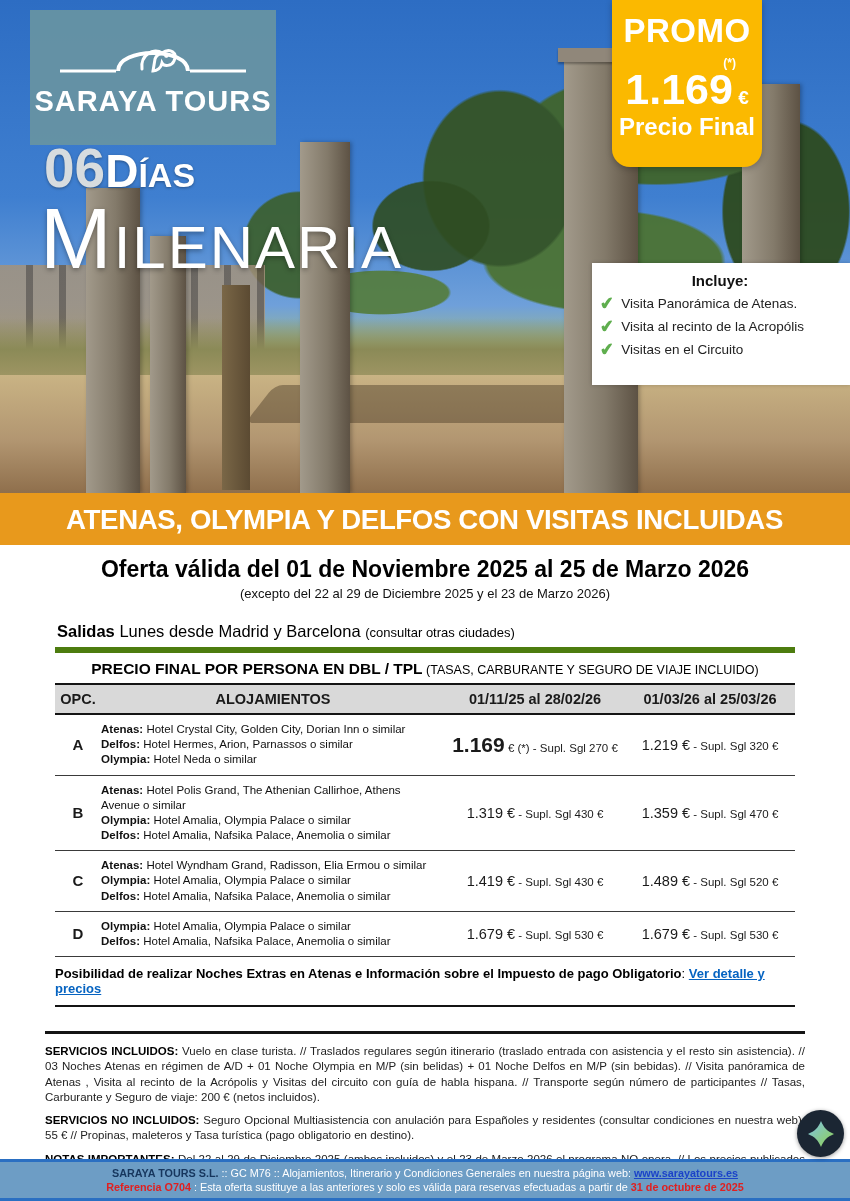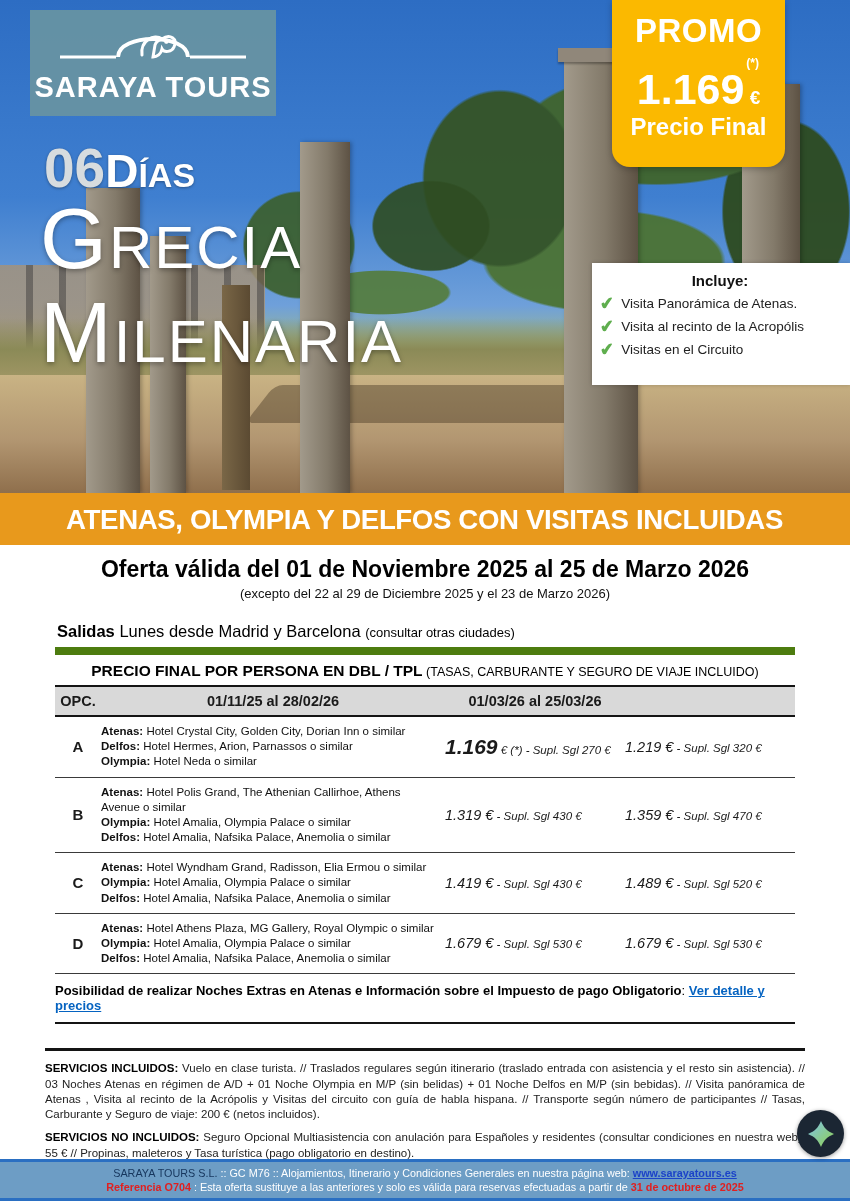--- a/index.html
+++ b/index.html
@@ -34,27 +34,27 @@
     background:linear-gradient(90deg,#7a6747,#5b4a32); }
   .col { position:absolute; background:linear-gradient(90deg,#a29a8b 0%,#837a6a 55%,#5d5244 100%); box-shadow:2px 0 4px rgba(0,0,0,.25); }
   .col.capital::before { content:""; position:absolute; left:-8%; top:-12px; width:116%; height:14px; background:#90877a; box-shadow:0 2px 2px rgba(0,0,0,.3); }
   .c1 { left:86px;  top:188px; width:54px; height:305px; }
   .c2 { left:150px; top:236px; width:36px; height:257px; }
   .c3 { left:300px; top:142px; width:50px; height:351px; }
   .c4 { left:564px; top:60px;  width:74px; height:433px; }
   .c5 { left:742px; top:84px;  width:58px; height:182px; }
 
   
-  .logo-box { position:absolute; left:30px; top:10px; width:246px; height:106px;
+  .logo-box { position:absolute; left:30px; top:10px; width:246px; height:135px;
     background:rgba(104,148,162,.92); display:flex; flex-direction:column; align-items:center; justify-content:center; }
   .logo-mark { width:190px; height:46px; display:block; }
   .logo-text { color:#fff; font-weight:bold; font-size:29px; letter-spacing:1px; margin-top:2px; }
 
   
-  .promo { position:absolute; left:612px; top:0; width:173px; height:167px;
+  .promo { position:absolute; left:612px; top:0; width:150px; height:167px;
     background:#fbb900; border-radius:0 0 18px 18px; color:#fff; text-align:center; box-shadow:0 2px 6px rgba(0,0,0,.25); }
   .promo-label { font-size:33px; font-weight:bold; margin-top:12px; letter-spacing:.5px; }
   .promo-ast { font-size:12px; font-weight:bold; text-align:right; padding-right:26px; margin-top:6px; }
   .promo-price { font-size:43px; font-weight:bold; line-height:.9; }
   .promo-price .eur { font-size:19px; font-weight:bold; }
   .promo-final { font-size:24px; font-weight:bold; margin-top:4px; }
 
   
   .days { position:absolute; left:44px; top:136px; color:#fff; text-shadow:0 1px 3px rgba(0,0,0,.35); }
   .days .num { font-size:55px; font-weight:bold; color:#d7dcdf; }
@@ -76,48 +76,48 @@
     display:flex; align-items:center; justify-content:center; }
   .banner span { color:#fff; font-weight:bold; font-size:28.5px; letter-spacing:-.4px; transform:scaleX(.97); white-space:nowrap; }
 
   
   .content { position:absolute; left:0; top:545px; width:850px; }
   .offer-title { text-align:center; font-size:23px; font-weight:bold; margin-top:11px; color:#000; }
   .offer-sub { text-align:center; font-size:13px; margin-top:3px; color:#111; }
   .salidas { margin:21px 0 6px 57px; font-size:16.5px; color:#000; }
   .salidas .small { font-size:13px;margin-top:30px; }
 
-  .tbl { margin:5px 55px 0 55px; border-top:8px solid #4d7c0f; }
+  .tbl { margin:5px 55px 0 55px; border-top:6px solid #4d7c0f; }
   .tbl-title { text-align:center; padding:7px 0 5px 0; font-size:15.5px; font-weight:bold; color:#000; }
   .tbl-title .note { font-weight:normal; font-size:12.5px; }
   .grid { display:grid; grid-template-columns:46px 344px 180px 170px; align-items:center; }
   .tbl-head { background:#d9d9d9; border-top:2px solid #141414; border-bottom:2px solid #141414;
     font-weight:bold; font-size:14.5px; padding:6px 0; }
   .tbl-head div { text-align:center; }
   .tbl-row { padding:7px 0; border-bottom:1.5px solid #3a3a3a; }
   .opc { text-align:center; font-weight:bold; font-size:15px; }
   .hotels { font-size:11.5px; line-height:1.32; padding-right:6px; color:#111; }
-  .price { text-align:left; white-space:nowrap;font-style:italic; }
+  .price { text-align:center; white-space:nowrap; }
   .p-big { font-size:21px; font-weight:bold; }
   .p-main { font-size:14.5px; }
   .p-sup { font-size:11.5px; }
   .tbl-foot { text-align:left; padding:9px 0; font-size:13px; border-bottom:2px solid #141414; color:#000; }
   .tbl-foot b { font-weight:bold; }
   .tbl-foot a { color:#0563c1; text-decoration:underline; font-weight:bold; cursor:pointer; }
 
   .notes { margin:24px 45px 0 45px; border-top:3px solid #141414; padding-top:2px; }
   .notes p { font-size:11.5px; line-height:1.33; text-align:justify; margin-top:8px; color:#222; }
   .notes b { color:#000; }
 
   
   .footer { position:absolute; left:0; bottom:0; width:850px; height:42px; background:#6d9dc5;
     border-top:3px solid #2a6fc2; border-bottom:3px solid #2a6fc2;
     display:flex; flex-direction:column; align-items:center; justify-content:center; gap:2px; }
   .footer .line { font-size:10.8px; color:#fff; white-space:nowrap; }
-  .footer .navy { color:#16365d; font-weight:normal; }
+  .footer .navy { color:#16365d; font-weight:bold; }
   .footer .weblink { color:#1b43c8; font-weight:bold; text-decoration:underline; cursor:pointer;margin-top:43px; }
   .footer .red { color:#e02020; font-weight:bold; }
 
   .badge { position:absolute; right:6px; bottom:44px; width:47px; height:47px; border-radius:50%;
     background:#1b2633; display:flex; align-items:center; justify-content:center; box-shadow:0 1px 4px rgba(0,0,0,.4); cursor:pointer; }
 </style>
 </head>
 <body>
 
 <div class="hero">
@@ -148,21 +148,20 @@
   <div class="promo">
     <div class="promo-label">PROMO</div>
     <div class="promo-ast">(*)</div>
     <div class="promo-price"><span>1.169</span><span class="eur"> €</span></div>
     <div class="promo-final">Precio Final</div>
   </div>
 
   <div class="days"><span class="num">06</span><span class="ini">D</span><span class="rest">ÍAS</span></div>
 
   <div class="hero-title">
-    <span class="line"><span class="ini">G</span><span>RECIA</span></span>
     <span class="line"><span class="ini">M</span><span>ILENARIA</span></span>
   </div>
 
   <div class="includes">
     <h3>Incluye:</h3>
     <div class="inc-item">
         <span class="check">✔</span>
         <span>Visita Panorámica de Atenas.</span>
       </div>
     <div class="inc-item">
@@ -183,20 +182,21 @@
 <div class="content">
   <div class="offer-title">Oferta válida del 01 de Noviembre 2025 al 25 de Marzo 2026</div>
   <div class="offer-sub">(excepto del 22 al 29 de Diciembre 2025 y el 23 de Marzo 2026)</div>
   <div class="salidas"><b>Salidas</b><span> Lunes desde Madrid y Barcelona </span><span class="small">(consultar otras ciudades)</span></div>
 
   <div class="tbl">
     <div class="tbl-title"><b>PRECIO FINAL POR PERSONA EN DBL / TPL</b><span class="note"> (TASAS, CARBURANTE Y SEGURO DE VIAJE INCLUIDO)</span></div>
 
     <div class="grid tbl-head">
       <div>OPC.</div>
+      <div>ALOJAMIENTOS</div>
       <div>01/11/25 al 28/02/26</div>
       <div>01/03/26 al 25/03/26</div>
     </div>
 
     <div class="grid tbl-row">
       <div class="opc">A</div>
       <div class="hotels">
         <div><b>Atenas:</b><span> Hotel Crystal City, Golden City, Dorian Inn o similar</span></div>
         <div><b>Delfos:</b><span> Hotel Hermes, Arion, Parnassos o similar</span></div>
         <div><b>Olympia:</b><span> Hotel Neda o similar</span></div>
@@ -223,21 +223,20 @@
         <div><b>Olympia:</b><span> Hotel Amalia, Olympia Palace o similar</span></div>
         <div><b>Delfos:</b><span> Hotel Amalia, Nafsika Palace, Anemolia  o similar</span></div>
       </div>
       <div class="price"><span class="p-main">1.419 €</span><span class="p-sup"> - Supl. Sgl 430 €</span></div>
       <div class="price"><span class="p-main">1.489 €</span><span class="p-sup"> - Supl. Sgl 520 €</span></div>
     </div>
 
     <div class="grid tbl-row">
       <div class="opc">D</div>
       <div class="hotels">
-        <div><b>Atenas:</b><span> Hotel Athens Plaza, MG Gallery, Royal Olympic o similar</span></div>
         <div><b>Olympia:</b><span> Hotel Amalia, Olympia Palace o similar</span></div>
         <div><b>Delfos:</b><span> Hotel Amalia, Nafsika Palace, Anemolia  o similar</span></div>
       </div>
       <div class="price"><span class="p-main">1.679 €</span><span class="p-sup"> - Supl. Sgl 530 €</span></div>
       <div class="price"><span class="p-main">1.679 €</span><span class="p-sup"> - Supl. Sgl 530 €</span></div>
     </div>
 
     <div class="tbl-foot">
       <b>Posibilidad de realizar Noches Extras en Atenas e Información sobre el Impuesto de pago Obligatorio</b><span>: </span><a>Ver detalle y precios</a>
     </div>

